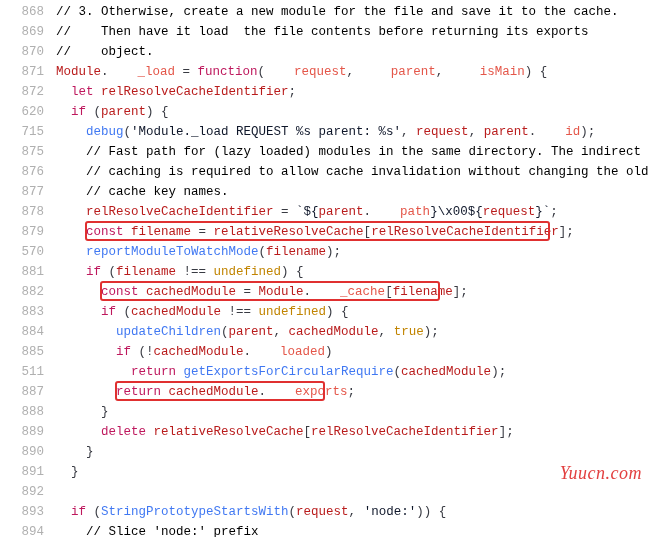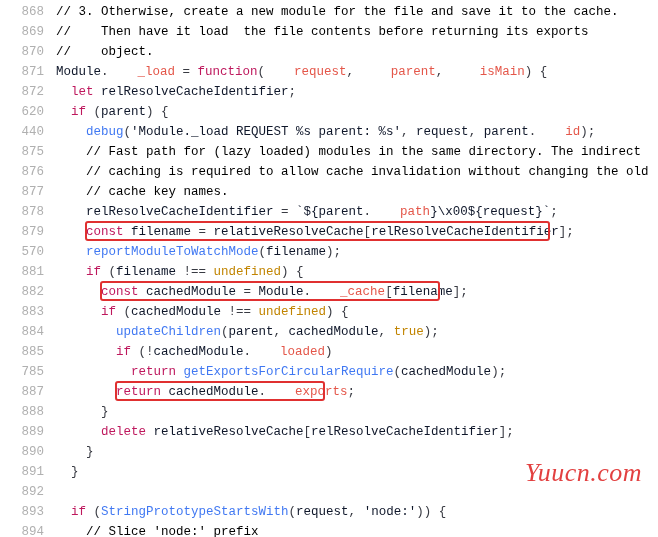--- a/index.html
+++ b/index.html
@@ -33,64 +33,64 @@
       position: relative;
     }
     .line { height: 20px; }
     .cm { color: #000000; }        
     .kw { color: #be185d; }        
     .fn { color: #4078f2; }        
     .st { color: #0f172a; }        
     .pr { color: #e45649; margin-left: 29px; }        
     .nm { color: #c18401; }        
     .pn { color: #383a42; }        
-    .id { color: #0f172a; margin-top: 20px; }        
+    .id { color: #b91c1c; margin-top: 20px; }        
     .hl-box {
       position: absolute;
       border: 2px solid #e03030;
       border-radius: 3px;
       pointer-events: none;
     }
     .watermark {
       position: absolute;
       right: 16px;
       bottom: 54px;
       color: #e03030;
       font-family: Georgia, "Times New Roman", serif;
-      font-size: 26px;
+      font-size: 18px;
       font-style: italic;
       font-weight: 500;
       letter-spacing: 0.5px;
       opacity: 0.92;
     }
   </style>
 </head>
 <body>
 
 <div class="code-area">
   <div class="gutter" id="gutter">
       <div>868</div>
       <div>869</div>
       <div>870</div>
       <div>871</div>
       <div>872</div>
       <div>620</div>
-      <div>440</div>
+      <div>715</div>
       <div>875</div>
       <div>876</div>
       <div>877</div>
       <div>878</div>
       <div>879</div>
       <div>570</div>
       <div>881</div>
       <div>882</div>
       <div>883</div>
       <div>884</div>
       <div>885</div>
-      <div>785</div>
+      <div>511</div>
       <div>887</div>
       <div>888</div>
       <div>889</div>
       <div>890</div>
       <div>891</div>
       <div>892</div>
       <div>893</div>
       <div>894</div>
     </div>
   <div class="lines" id="lines"><div class="line"><span class="cm">// 3. Otherwise, create a new module for the file and save it to the cache.</span></div><div class="line"><span class="cm">//    Then have it load  the file contents before returning its exports</span></div><div class="line"><span class="cm">//    object.</span></div><div class="line"><span class="id">Module</span><span class="pn">.</span><span class="pr">_load</span><span class="pn"> = </span><span class="kw">function</span><span class="pn">(</span><span class="pr">request</span><span class="pn">, </span><span class="pr">parent</span><span class="pn">, </span><span class="pr">isMain</span><span class="pn">) {</span></div><div class="line"><span class="pn">  </span><span class="kw">let</span><span class="pn"> </span><span class="id">relResolveCacheIdentifier</span><span class="pn">;</span></div><div class="line"><span class="pn">  </span><span class="kw">if</span><span class="pn"> (</span><span class="id">parent</span><span class="pn">) {</span></div><div class="line"><span class="pn">    </span><span class="fn">debug</span><span class="pn">(</span><span class="st">'Module._load REQUEST %s parent: %s'</span><span class="pn">, </span><span class="id">request</span><span class="pn">, </span><span class="id">parent</span><span class="pn">.</span><span class="pr">id</span><span class="pn">);</span></div><div class="line"><span class="pn">    </span><span class="cm">// Fast path for (lazy loaded) modules in the same directory. The indirect</span></div><div class="line"><span class="pn">    </span><span class="cm">// caching is required to allow cache invalidation without changing the old</span></div><div class="line"><span class="pn">    </span><span class="cm">// cache key names.</span></div><div class="line"><span class="pn">    </span><span class="id">relResolveCacheIdentifier</span><span class="pn"> = </span><span class="st">`${</span><span class="id">parent</span><span class="pn">.</span><span class="pr">path</span><span class="st">}\x00${</span><span class="id">request</span><span class="st">}`</span><span class="pn">;</span></div><div class="line"><span class="pn">    </span><span class="kw">const</span><span class="pn"> </span><span class="id">filename</span><span class="pn"> = </span><span class="id">relativeResolveCache</span><span class="pn">[</span><span class="id">relResolveCacheIdentifier</span><span class="pn">];</span></div><div class="line"><span class="pn">    </span><span class="fn">reportModuleToWatchMode</span><span class="pn">(</span><span class="id">filename</span><span class="pn">);</span></div><div class="line"><span class="pn">    </span><span class="kw">if</span><span class="pn"> (</span><span class="id">filename</span><span class="pn"> !== </span><span class="nm">undefined</span><span class="pn">) {</span></div><div class="line"><span class="pn">      </span><span class="kw">const</span><span class="pn"> </span><span class="id">cachedModule</span><span class="pn"> = </span><span class="id">Module</span><span class="pn">.</span><span class="pr">_cache</span><span class="pn">[</span><span class="id">filename</span><span class="pn">];</span></div><div class="line"><span class="pn">      </span><span class="kw">if</span><span class="pn"> (</span><span class="id">cachedModule</span><span class="pn"> !== </span><span class="nm">undefined</span><span class="pn">) {</span></div><div class="line"><span class="pn">        </span><span class="fn">updateChildren</span><span class="pn">(</span><span class="id">parent</span><span class="pn">, </span><span class="id">cachedModule</span><span class="pn">, </span><span class="nm">true</span><span class="pn">);</span></div><div class="line"><span class="pn">        </span><span class="kw">if</span><span class="pn"> (!</span><span class="id">cachedModule</span><span class="pn">.</span><span class="pr">loaded</span><span class="pn">)</span></div><div class="line"><span class="pn">          </span><span class="kw">return</span><span class="pn"> </span><span class="fn">getExportsForCircularRequire</span><span class="pn">(</span><span class="id">cachedModule</span><span class="pn">);</span></div><div class="line"><span class="pn">        </span><span class="kw">return</span><span class="pn"> </span><span class="id">cachedModule</span><span class="pn">.</span><span class="pr">exports</span><span class="pn">;</span></div><div class="line"><span class="pn">      }</span></div><div class="line"><span class="pn">      </span><span class="kw">delete</span><span class="pn"> </span><span class="id">relativeResolveCache</span><span class="pn">[</span><span class="id">relResolveCacheIdentifier</span><span class="pn">];</span></div><div class="line"><span class="pn">    }</span></div><div class="line"><span class="pn">  }</span></div><div class="line"><span class="pn"></span></div><div class="line"><span class="pn">  </span><span class="kw">if</span><span class="pn"> (</span><span class="fn">StringPrototypeStartsWith</span><span class="pn">(</span><span class="id">request</span><span class="pn">, </span><span class="st">'node:'</span><span class="pn">)) {</span></div><div class="line"><span class="pn">    </span><span class="cm">// Slice 'node:' prefix</span></div><div class="hl-box" style="top: 219px; left: 29px; width: 465px; height: 20px;"></div><div class="hl-box" style="top: 279px; left: 44px; width: 340px; height: 20px;"></div><div class="hl-box" style="top: 379px; left: 59px; width: 210px; height: 20px;"></div></div>

